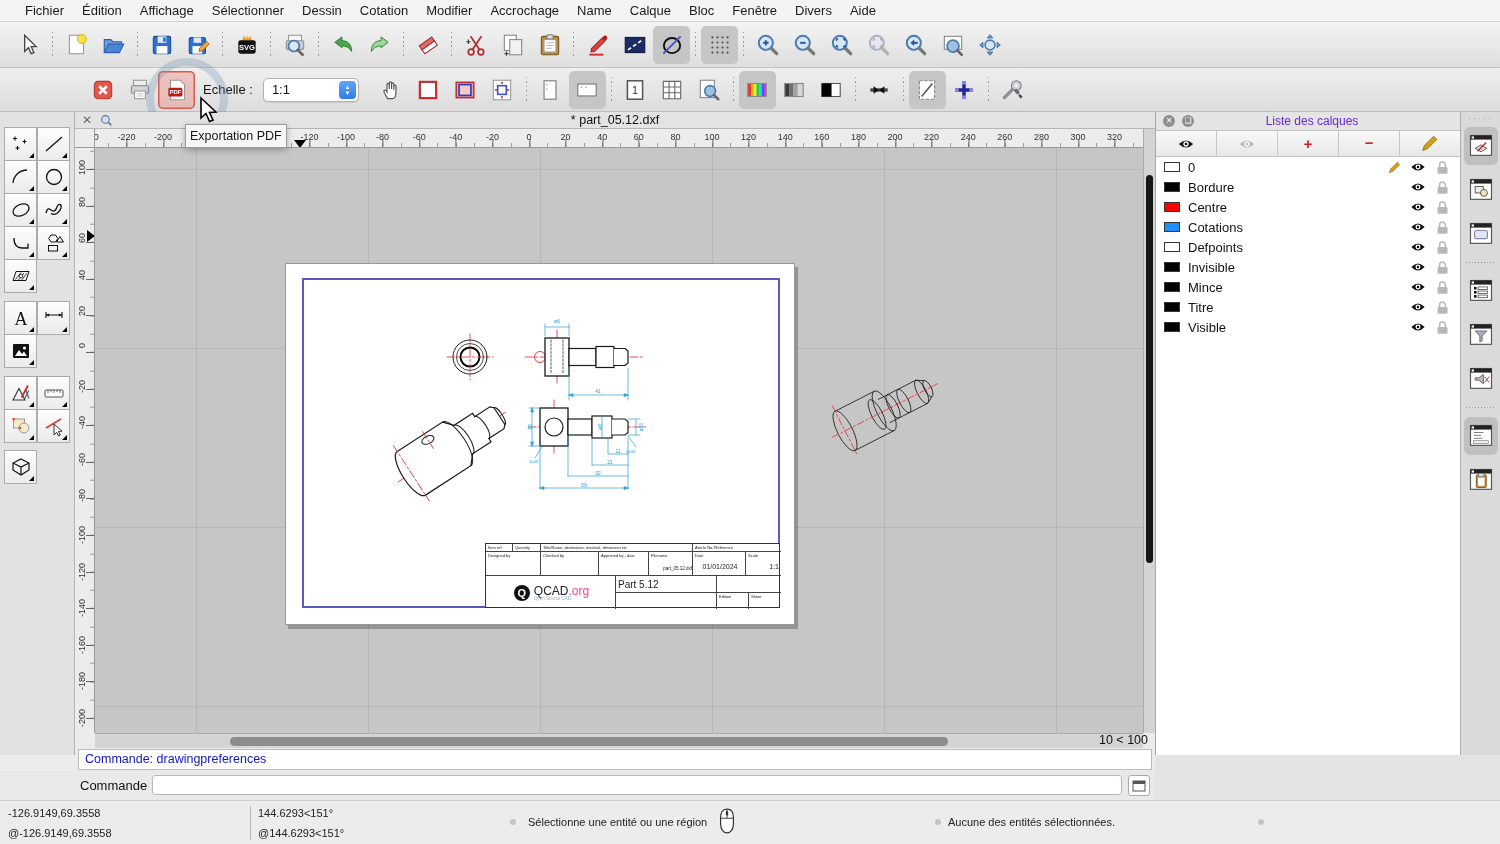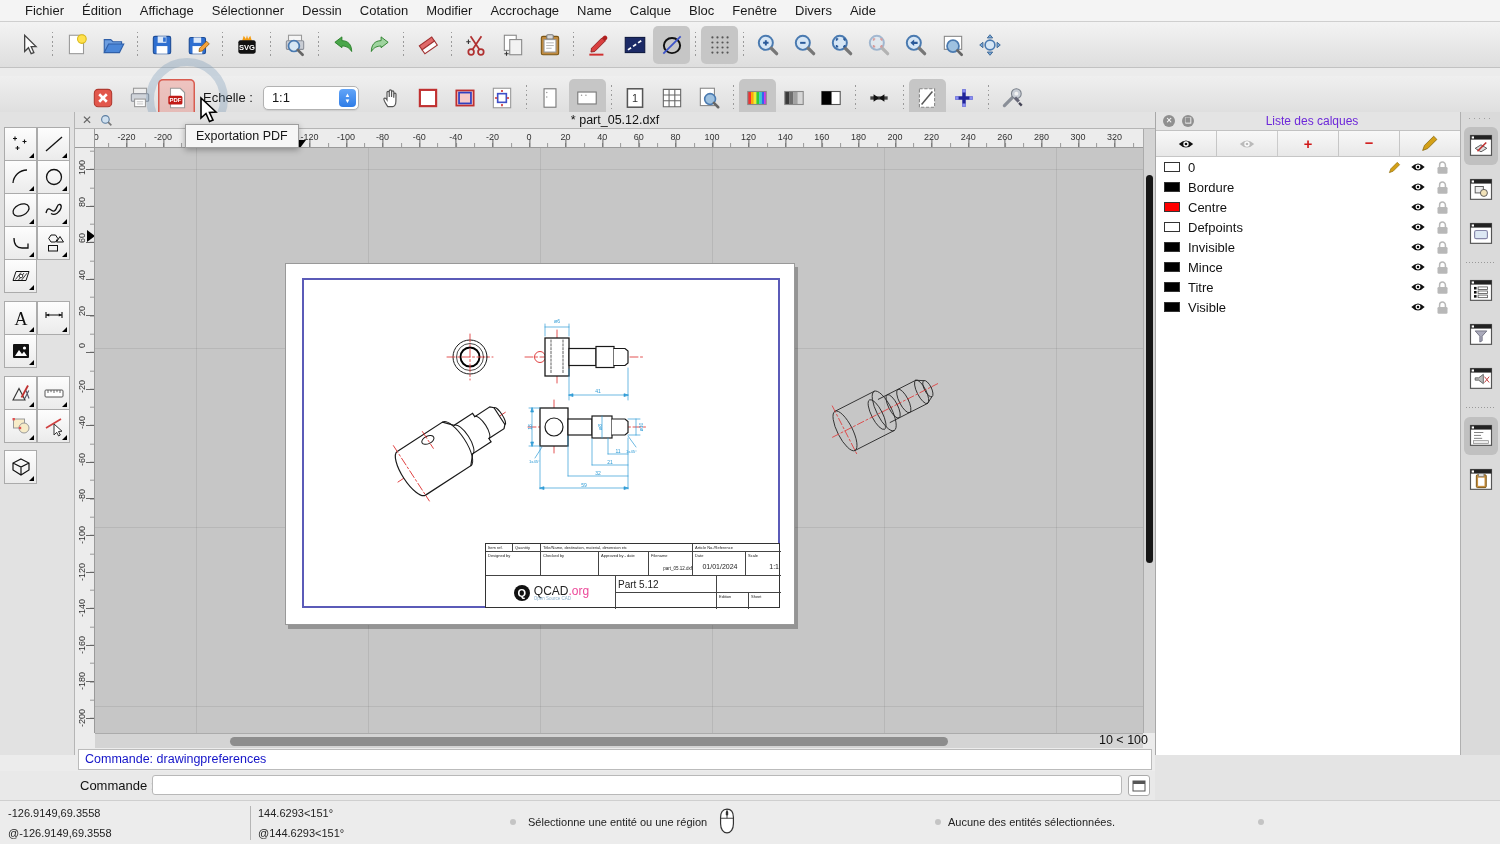--- a/index.html
+++ b/index.html
@@ -7,36 +7,36 @@
         font-family:"Liberation Sans",sans-serif;color:#161616;}
   .abs{position:absolute;}
   
   #menubar{position:absolute;left:0;top:0;width:100%;height:22px;background:#f4f4f4;
            border-bottom:1px solid #cfcfcf;display:flex;align-items:center;padding-left:16px;box-sizing:border-box;}
   .menu-item{font-size:13px;color:#1a1a1a;padding:0 9px;white-space:nowrap;}
   
   #tb1{position:absolute;left:0;top:22px;width:100%;height:46px;background:linear-gradient(#f3f3f3,#dedede);
        border-bottom:1px solid #c2c2c2;display:flex;align-items:center;padding-left:10px;box-sizing:border-box;}
   #tb2{position:absolute;left:0;top:68px;width:100%;height:44px;background:linear-gradient(#efefef,#dcdcdc);
-       border-bottom:1px solid #bdbdbd;display:flex;align-items:center;padding-left:84px;box-sizing:border-box;margin-top:8px;}
+       border-bottom:1px solid #bdbdbd;display:flex;align-items:center;padding-left:84px;box-sizing:border-box;}
   .tbtn{width:37px;height:38px;display:flex;align-items:center;justify-content:center;border-radius:5px;flex:none;position:relative;}
   .tbtn.selected{background:#c6c6c6;}
   .tbtn.disabled{opacity:.45;}
   .tbtn.highlight{background:rgba(242,120,110,.35);box-shadow:inset 0 0 0 1.5px #d85c50;}
   .tsep{width:11px;height:30px;flex:none;background:repeating-linear-gradient(#9a9a9a 0 1.5px,transparent 1.5px 4.5px);
         background-size:1px 26px;background-position:center;background-repeat:no-repeat;}
   #scale-label{font-size:13px;margin:0 10px 0 8px;white-space:nowrap;}
   #scale-combo{width:94px;height:22px;background:#fff;border:1px solid #b2b2b2;border-radius:5px;display:flex;align-items:center;box-shadow:0 1px 1px rgba(0,0,0,.08);}
   #scale-combo .combo-text{flex:1;font-size:13px;padding-left:8px;}
   #scale-combo .combo-stepper{width:17px;height:18px;margin:2px;background:linear-gradient(#63a5f8,#2e7ce6);border-radius:4px;
         display:flex;flex-direction:column;align-items:center;justify-content:center;color:#fff;font-size:6px;line-height:6px;}
   
   #click-ring{position:absolute;left:146px;top:58px;width:82px;height:82px;border-radius:50%;
         border:8px solid rgba(110,145,180,.30);box-sizing:border-box;pointer-events:none;}
-  #pdf-tooltip{position:absolute;left:185px;top:124px;height:22px;padding:0 10px;background:#f6f6f6;border:1px solid #9e9e9e;
+  #pdf-tooltip{position:absolute;left:185px;top:124px;height:22px;padding:0 4px;background:#f6f6f6;border:1px solid #9e9e9e;
         box-shadow:0 2px 6px rgba(0,0,0,.3);font-size:12.5px;line-height:22px;white-space:nowrap;z-index:50;}
   #cursor{position:absolute;left:197px;top:96px;z-index:60;}
   
   #palette{position:absolute;left:0;top:112px;width:75px;height:643px;background:#e2e2e2;border-right:1px solid #b5b5b5;box-sizing:border-box;}
   #palette-grid{position:absolute;left:4px;top:15px;display:grid;grid-template-columns:33px 33px;}
   .pbtn{position:relative;width:33px;height:34px;border:1px solid #ababab;background:linear-gradient(#fdfdfd,#ebebeb);
         display:flex;align-items:center;justify-content:center;box-sizing:border-box;margin:0 0 -1px -0px;}
   .pbtn .corner{position:absolute;right:2px;bottom:2px;width:0;height:0;border-left:5px solid transparent;border-bottom:5px solid #000;}
   .pblank{width:33px;height:34px;}
   .pgap{grid-column:1/3;height:8px;}
@@ -895,20 +895,37 @@
             </svg>
           </span>
           <span class="l-ic">
             <svg width="15" height="15" viewBox="0 0 18 17">
               <rect x="3" y="8" width="12" height="8" rx="1.5" fill="#b8b8b8"></rect>
               <path d="M5.5 8 V5.5 a3.5 3.5 0 0 1 7 0 V8" fill="none" stroke="#b8b8b8" stroke-width="1.8"></path>
             </svg>
           </span>
         </div>
         <div class="layer-row">
+          <span class="swatch" style="background: rgb(30, 143, 255);"></span>
+          <span class="layer-name">Cotations</span>
+          <span class="l-ic">
+            <svg width="16" height="16" viewBox="0 0 18 14">
+              <path d="M1.5 7 Q9 -1 16.5 7 Q9 15 1.5 7Z" fill="#111"></path>
+              <circle cx="9" cy="7" r="2.8" fill="#fff"></circle>
+              <circle cx="9" cy="7" r="1.4" fill="#111"></circle>
+            </svg>
+          </span>
+          <span class="l-ic">
+            <svg width="15" height="15" viewBox="0 0 18 17">
+              <rect x="3" y="8" width="12" height="8" rx="1.5" fill="#b8b8b8"></rect>
+              <path d="M5.5 8 V5.5 a3.5 3.5 0 0 1 7 0 V8" fill="none" stroke="#b8b8b8" stroke-width="1.8"></path>
+            </svg>
+          </span>
+        </div>
+        <div class="layer-row">
           <span class="swatch" style="background: rgb(255, 255, 255);"></span>
           <span class="layer-name">Defpoints</span>
           <span class="l-ic">
             <svg width="16" height="16" viewBox="0 0 18 14">
               <path d="M1.5 7 Q9 -1 16.5 7 Q9 15 1.5 7Z" fill="#111"></path>
               <circle cx="9" cy="7" r="2.8" fill="#fff"></circle>
               <circle cx="9" cy="7" r="1.4" fill="#111"></circle>
             </svg>
           </span>
           <span class="l-ic">

